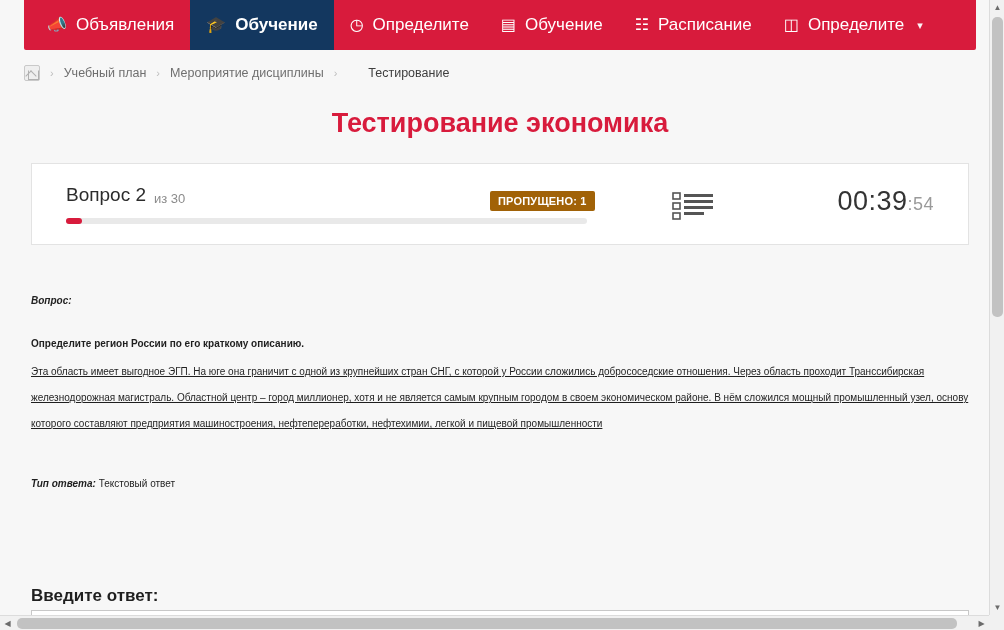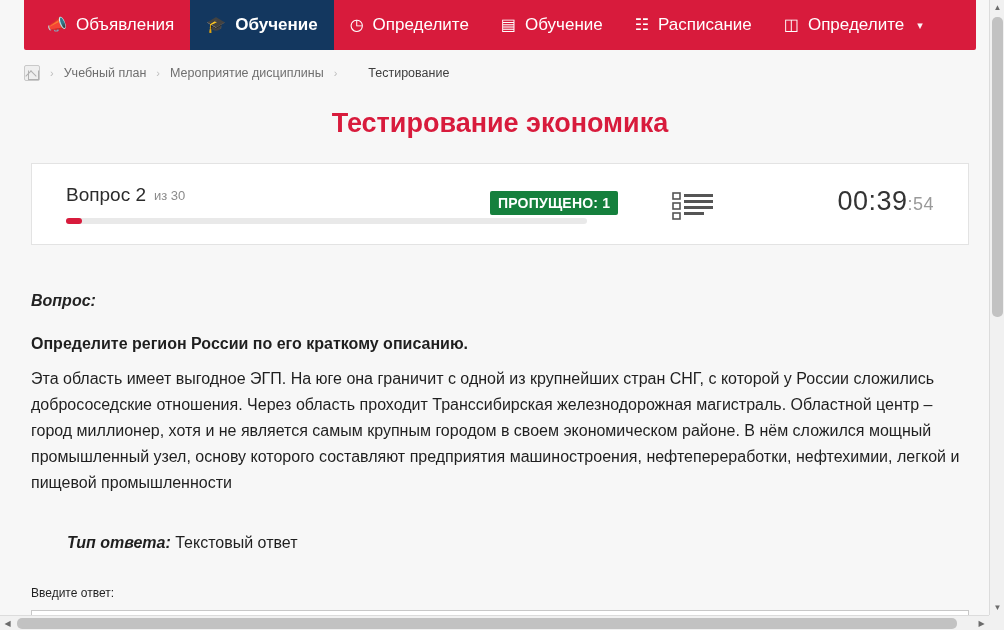--- a/index.html
+++ b/index.html
@@ -112,42 +112,42 @@
     width: 938px; height: 82px;
     background: #ffffff;
     border: 1px solid #e3e3e3;
     display: flex;
     align-items: center;
   }
   .q-block {
     padding-left: 34px;
     width: 470px;
   }
-  .q-line { display: flex; align-items: center; gap: 8px; }
+  .q-line { display: flex; align-items: flex-end; gap: 8px; }
   .q-title { font-size: 19px; color: #2c2c2c; }
   .q-of { font-size: 13px; color: #8b8b8b; }
   .q-progress {
     margin-top: 12px;
     width: 521px; height: 6px;
     background: #e9e9e9;
     border-radius: 3px;
   }
   .q-progress > span {
     display: block;
     height: 100%;
     width: 3%;
     background: #d81b3c;
     border-radius: 3px;
   }
   .badge-skipped {
     position: absolute;
     left: 458px; top: 27px;
-    background: #15803d;
+    background: #a16207;
     color: #ffffff;
-    font-size: 14px;
+    font-size: 11px;
     font-weight: bold;
     padding: 4px 8px;
     border-radius: 2px;
     letter-spacing: .2px;
     white-space: nowrap;
   }
   .list-ico {
     position: absolute;
     left: 640px; top: 27px;
     width: 42px; height: 30px;
@@ -160,44 +160,44 @@
     color: #333333;
     letter-spacing: .5px;
   }
   .timer .sec { color: #9a9a9a; font-size: 18px; }
 
   
   .qbody {
     position: absolute;
     left: 31px; top: 288px;
     width: 938px;
-    font-size: 16px;
+    font-size: 10px;
     color: #1f1f1f;
     line-height: 26px;
   }
   .qbody .lbl-q {
     font-style: italic;
     font-weight: bold;
     color: #222;
   }
   .qbody .prompt {
     font-weight: bold;
     margin-top: 17px;
   }
-  .qbody .desc { margin-top: 9px; }
-  .answer-type { margin-top: 34px; margin-left: 36px; }
+  .qbody .desc { margin-top: 2px; text-decoration: underline; }
+  .answer-type { margin-top: 34px; }
   .answer-type .lbl {
     font-style: italic;
     font-weight: bold;
   }
   .enter-answer {
     position: absolute;
     left: 31px; top: 586px;
-    font-size: 12px;
-    font-weight: normal;
+    font-size: 17px;
+    font-weight: bold;
     color: #1f1f1f;
   }
   .answer-input {
     position: absolute;
     left: 31px; top: 610px;
     width: 938px; height: 26px;
     border: 1px solid #c8c8c8;
     background: #ffffff;
     font-family: "Liberation Sans", sans-serif;
     font-size: 14px;

